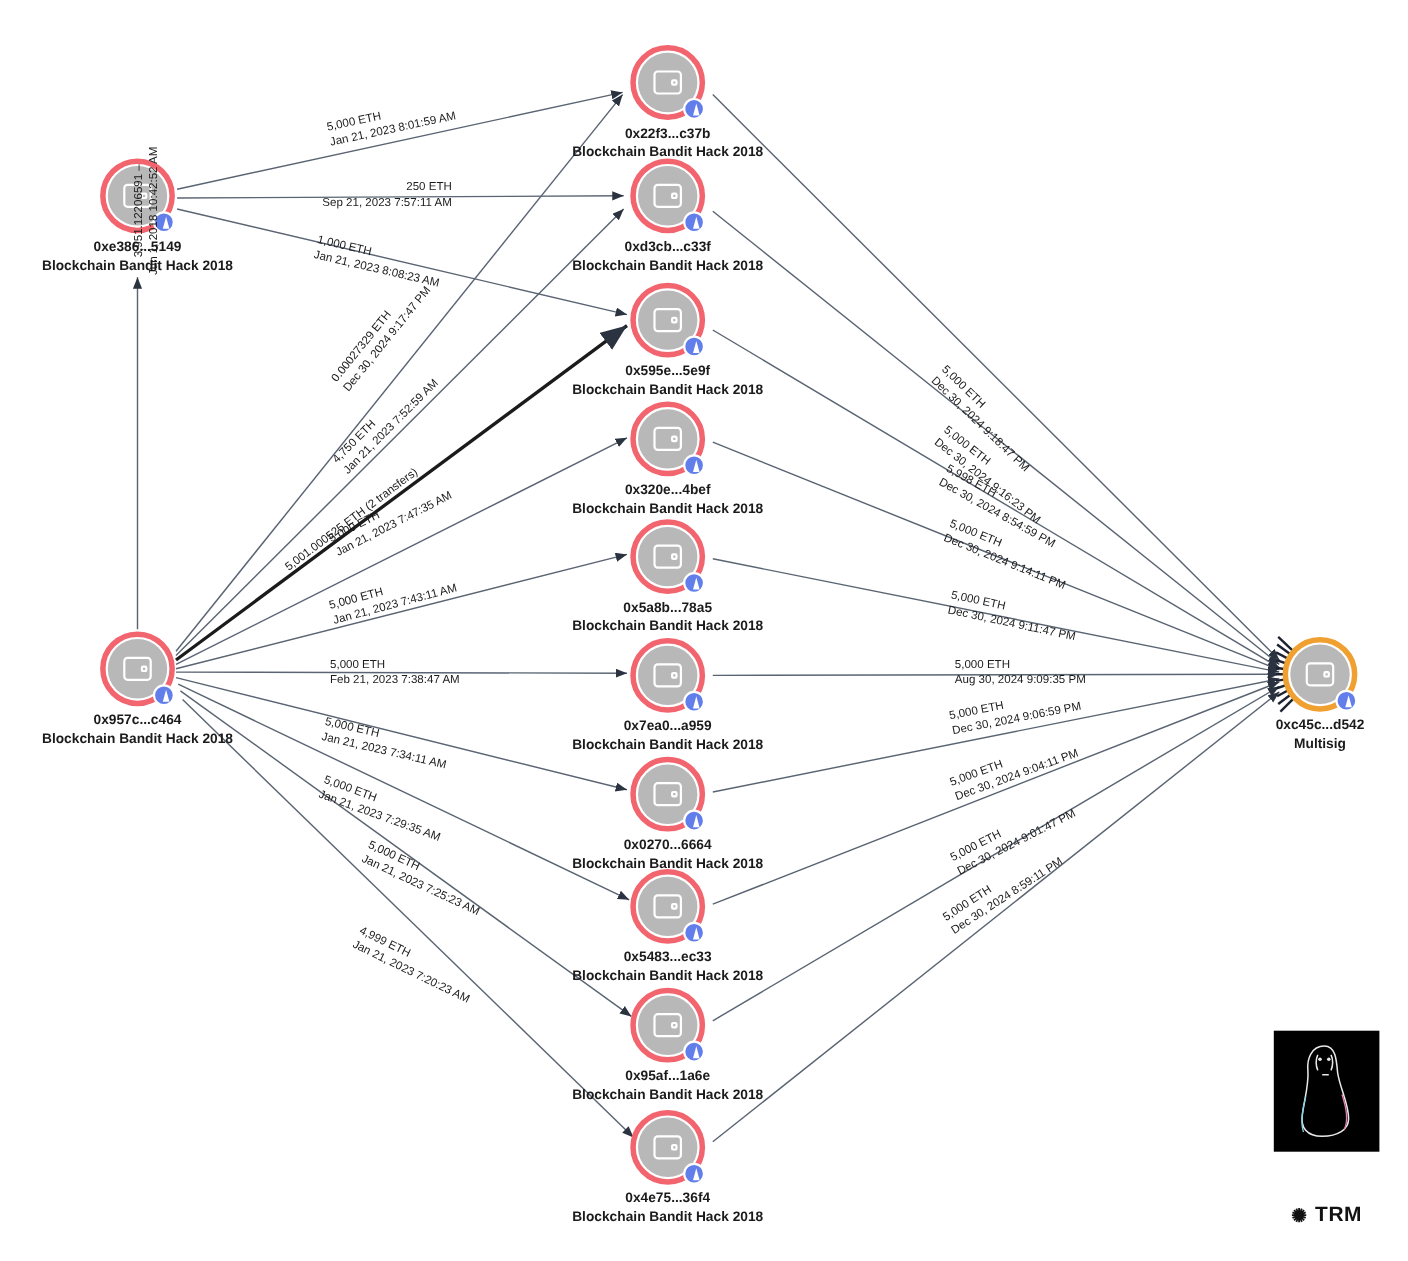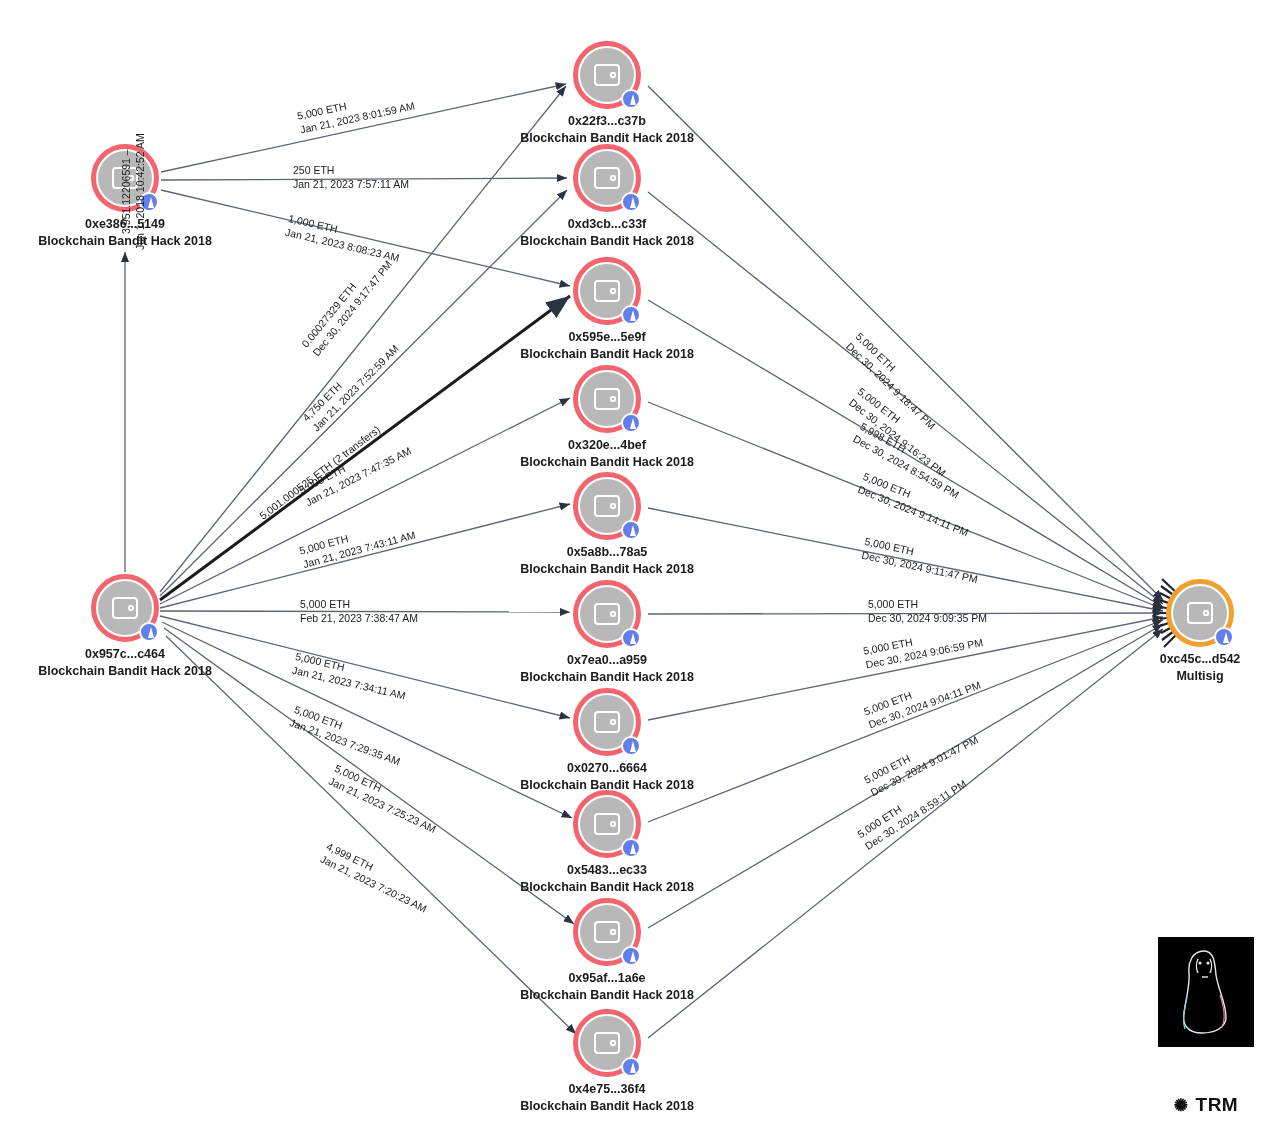--- a/index.html
+++ b/index.html
@@ -358,23 +358,23 @@
 <div class="edge-label" style="left:120px; top:250px; transform:rotate(-90deg); text-align:center;">
   <span>3,951.12206591 –</span>
   <span class="l2">Jun 1, 2018 10:42:52 AM</span>
 </div>
 
 <div class="edge-label" style="left:296px; top:110px; transform:rotate(-12deg);">
   <span>5,000 ETH</span>
   <span class="l2">Jan 21, 2023 8:01:59 AM</span>
 </div>
 
-<div class="edge-label" style="left:293px; top:164px;">
+<div class="edge-label" style="left:293px; top:164px;text-align:right;">
   <span>250 ETH</span>
-  <span class="l2">Jan 21, 2023 7:57:11 AM</span>
+  <span class="l2">Sep 21, 2023 7:57:11 AM</span>
 </div>
 
 <div class="edge-label" style="left:290px; top:212px; transform:rotate(13deg);">
   <span>1,000 ETH</span>
   <span class="l2">Jan 21, 2023 8:08:23 AM</span>
 </div>
 
 <div class="edge-label" style="left:299px; top:342px; transform:rotate(-51deg);">
   <span>0.00027329 ETH</span>
   <span class="l2">Dec 30, 2024 9:17:47 PM</span>
@@ -445,21 +445,21 @@
   <span class="l2">Dec 30, 2024 9:14:11 PM</span>
 </div>
 
 <div class="edge-label" style="left:866px; top:535px; transform:rotate(12deg);">
   <span>5,000 ETH</span>
   <span class="l2">Dec 30, 2024 9:11:47 PM</span>
 </div>
 
 <div class="edge-label" style="left:868px; top:598px;">
   <span>5,000 ETH</span>
-  <span class="l2">Dec 30, 2024 9:09:35 PM</span>
+  <span class="l2">Aug 30, 2024 9:09:35 PM</span>
 </div>
 
 <div class="edge-label" style="left:862px; top:645px; transform:rotate(-11deg);">
   <span>5,000 ETH</span>
   <span class="l2">Dec 30, 2024 9:06:59 PM</span>
 </div>
 
 <div class="edge-label" style="left:862px; top:706px; transform:rotate(-20deg);">
   <span>5,000 ETH</span>
   <span class="l2">Dec 30, 2024 9:04:11 PM</span>

